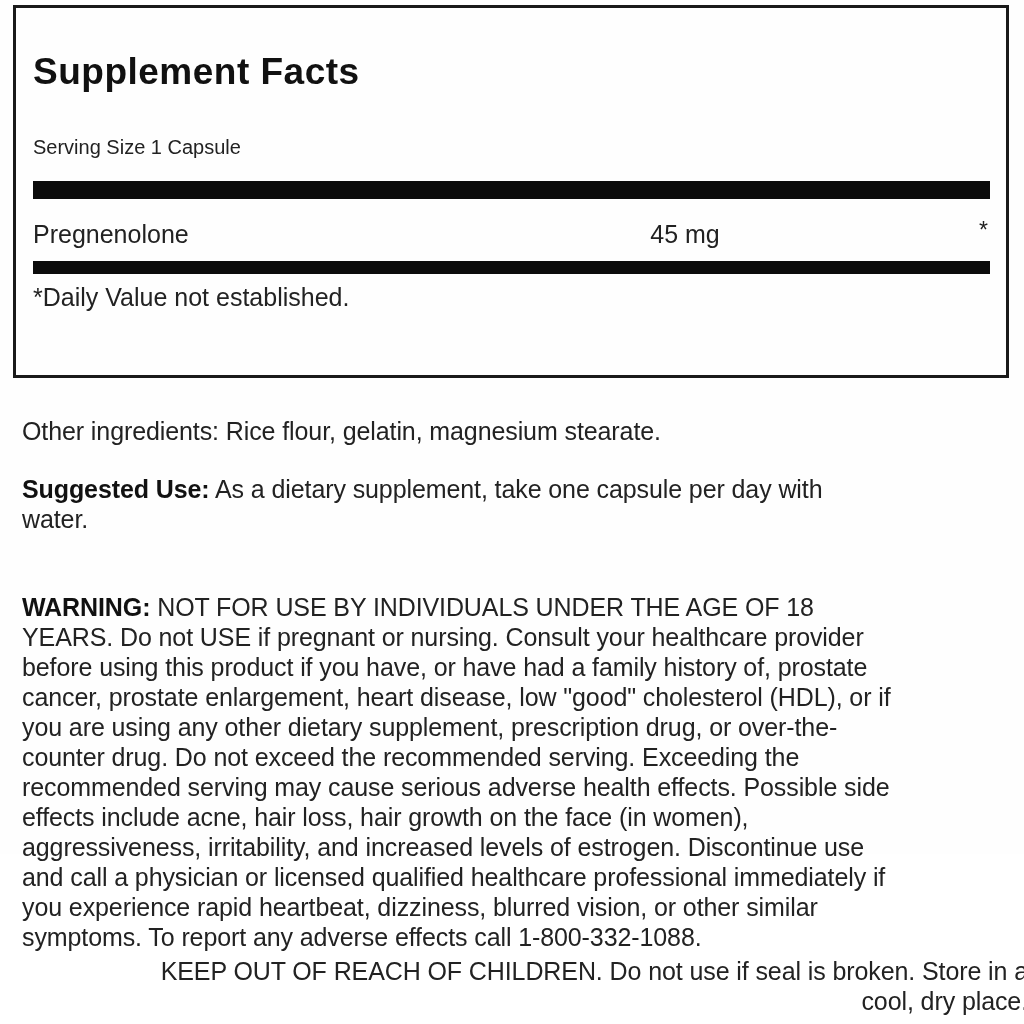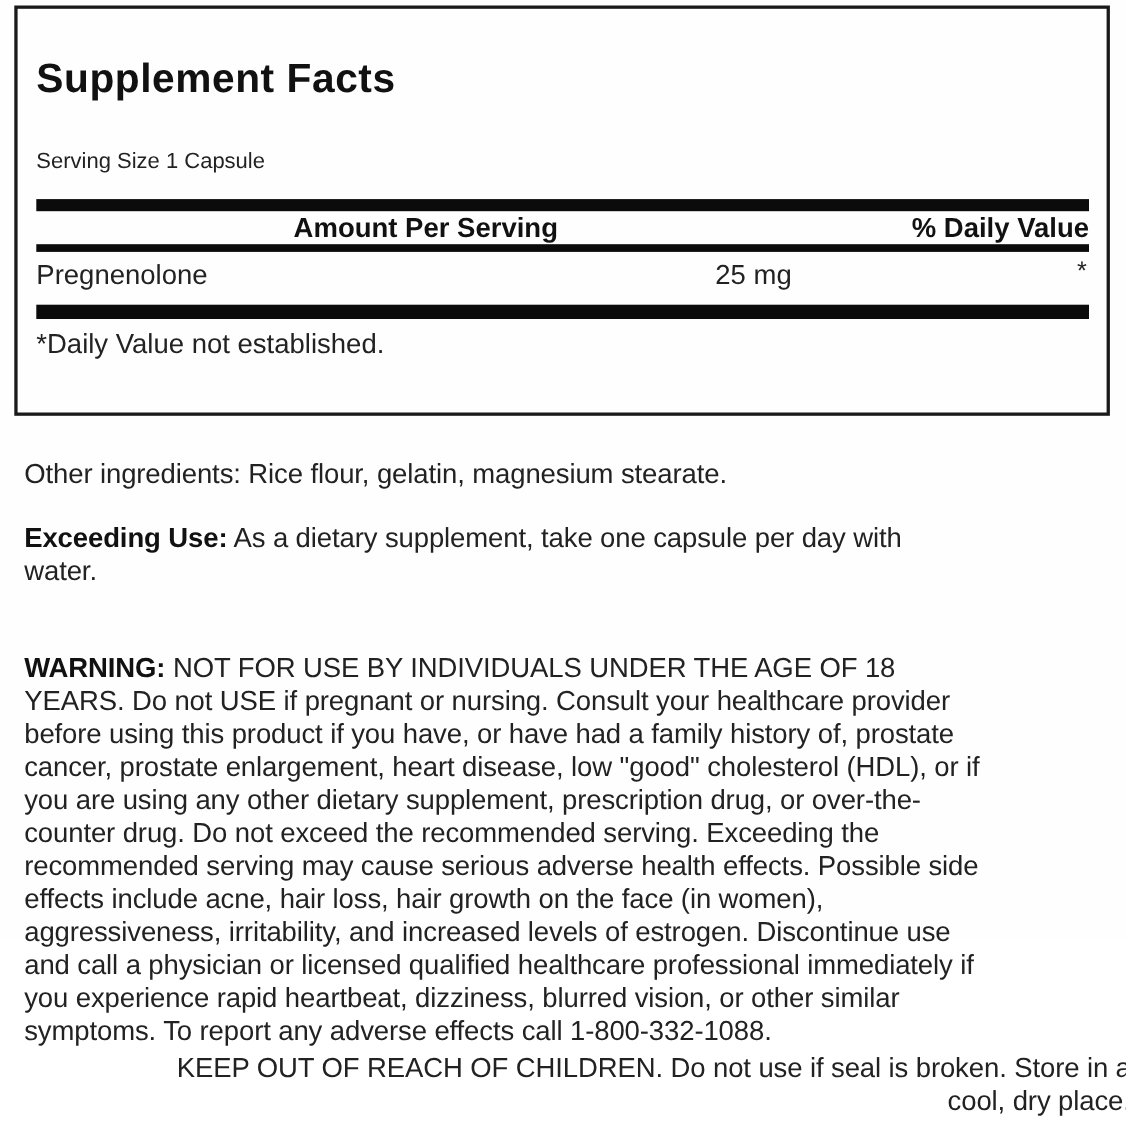--- a/index.html
+++ b/index.html
@@ -66,21 +66,21 @@
     width: 74%;
     text-align: center;
   }
   .hdr-dv {
     position: absolute;
     right: 0;
     text-align: right;
   }
   .ing-row {
     position: relative;
-    margin-top: 6px;
+    margin-top: 20px;
     height: 30px;
     line-height: 30px;
     font-size: 25px;
     color: #222;
   }
   .ing-name { position: absolute; left: 0; }
   .ing-amt  { position: absolute; left: 64.5%; }
   .ing-dv   { position: absolute; right: 2px; top: -4px; font-size: 23px; }
   .footnote {
     margin-top: 8px;
@@ -111,42 +111,38 @@
 
 <div class="page">
 
   <section class="facts-box">
     <h1 class="facts-title">Supplement Facts</h1>
 
     <div class="serving">Serving Size 1 Capsule</div>
 
     <div class="bar bar-thick"></div>
 
-    <div class="hdr-row">
-      <span class="hdr-amount">Amount Per Serving</span>
-      <span class="hdr-dv">% Daily Value</span>
-    </div>
 
     <div class="bar bar-med"></div>
 
     <div class="ing-row">
       <span class="ing-name">Pregnenolone</span>
-      <span class="ing-amt">25 mg</span>
+      <span class="ing-amt">45 mg</span>
       <span class="ing-dv">*</span>
     </div>
 
     <div class="bar bar-thick2"></div>
 
     <div class="footnote">*Daily Value not established.</div>
   </section>
 
   <p class="para" id="other-para">Other ingredients: Rice flour, gelatin, magnesium stearate.</p>
 
   <p class="para" id="suggested-para">
-    <b>Exceeding Use:</b>
+    <b>Suggested Use:</b>
     <span class="pre">As a dietary supplement, take one capsule per day with
 water.</span>
   </p>
 
   <p class="para" id="warning-para">
     <b>WARNING:</b>
     <span class="pre">NOT FOR USE BY INDIVIDUALS UNDER THE AGE OF 18
 YEARS. Do not USE if pregnant or nursing. Consult your healthcare provider
 before using this product if you have, or have had a family history of, prostate
 cancer, prostate enlargement, heart disease, low "good" cholesterol (HDL), or if

